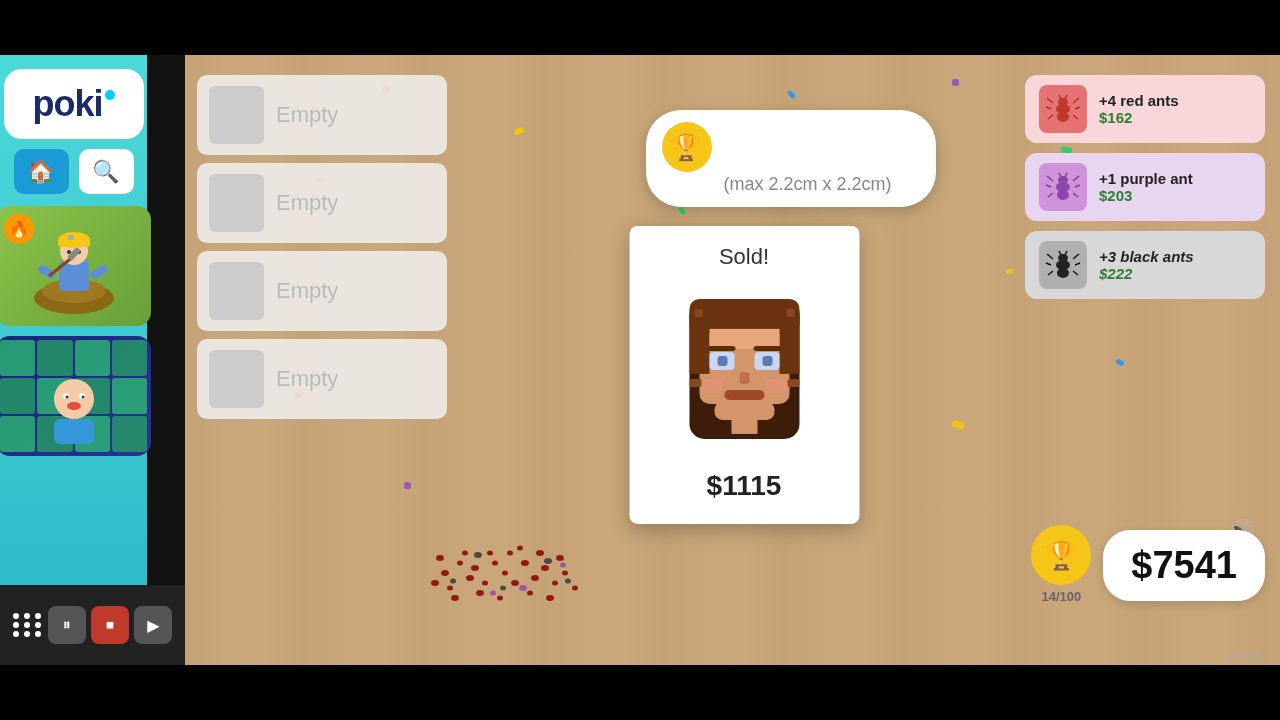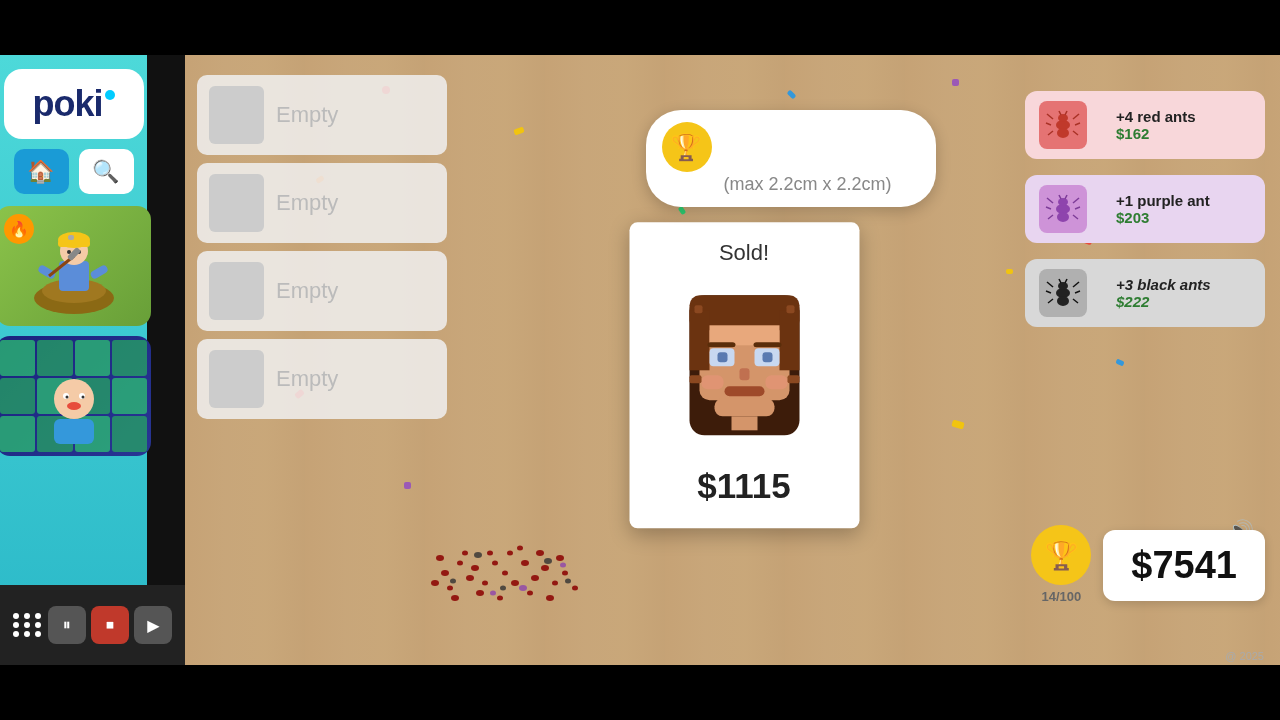--- a/index.html
+++ b/index.html
@@ -235,41 +235,40 @@
       margin-bottom: 14px;
     }
     .sold-image {
       width: 170px;
       height: 170px;
       margin: 0 auto 16px;
       border-radius: 4px;
       overflow: hidden;
     }
     .sold-price {
-      font-size: 35px;
+      font-size: 28px;
       font-weight: bold;
       color: #222;
     }
 
     
     .rewards-panel {
       position: absolute;
       top: 20px;
       right: 15px;
       width: 240px;
       z-index: 10;
     }
     .reward-item {
       border-radius: 12px;
       padding: 10px 14px;
       margin-bottom: 10px;
       display: flex;
       align-items: center;
-      gap: 29px;
-      margin-top: 16px;
+      gap: 12px;
     }
     .reward-red { background: #f8d7da; }
     .reward-purple { background: #e8d5f0; }
     .reward-black { background: #d8d8d8; font-style: italic; }
 
     .ant-icon {
       width: 48px;
       height: 48px;
       border-radius: 8px;
       display: flex;
@@ -326,21 +325,21 @@
       font-weight: bold;
       margin-top: 2px;
     }
     .trophy-count span {
       font-size: 13px;
       color: #666;
     }
 
     .money-display {
       background: white;
-      border-radius: 12px;
+      border-radius: 27px;
       padding: 14px 28px;
       font-size: 38px;
       font-weight: bold;
       color: #111;
       box-shadow: 0 3px 10px rgba(0,0,0,0.15);
     }
 
     
     .sound-icon {
       position: absolute;

